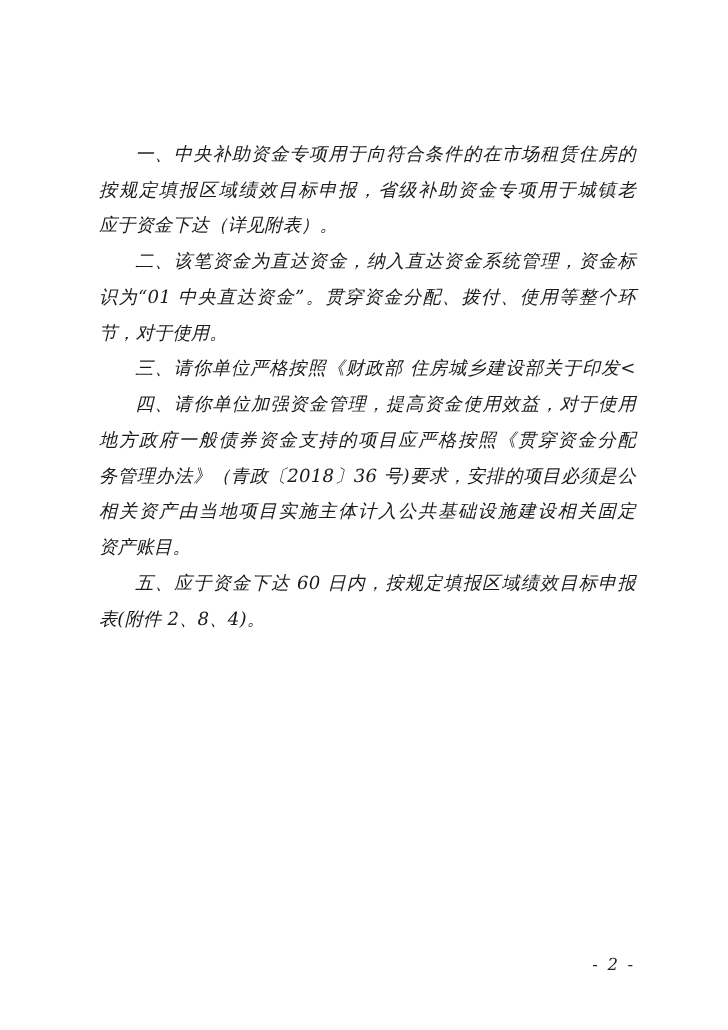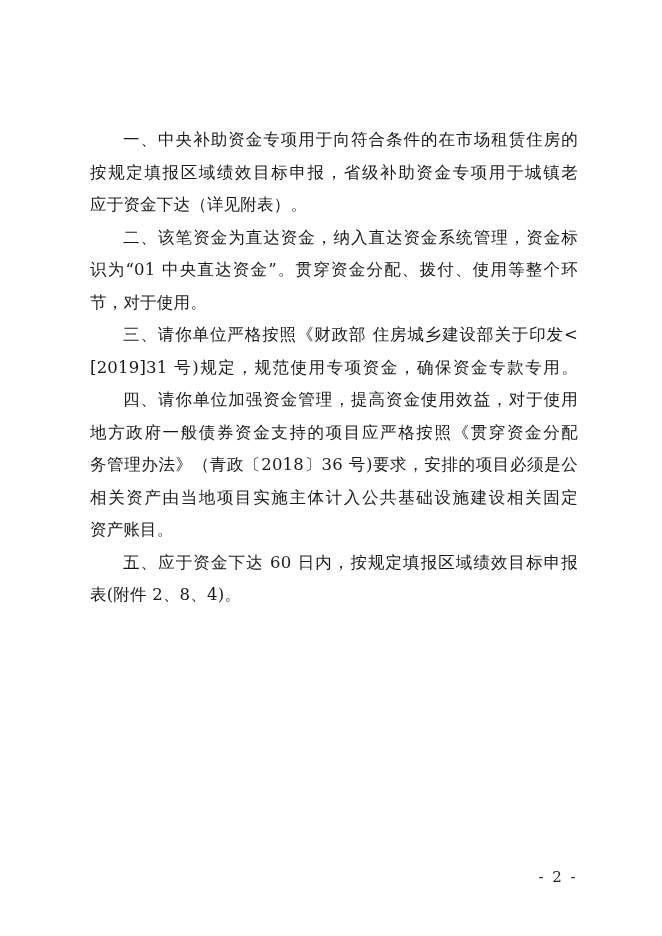--- a/index.html
+++ b/index.html
@@ -14,20 +14,21 @@
       overflow: hidden;
       font-family: "DejaVu Serif", "Liberation Serif", serif;
       color: #1a1a1a;
     }
     .page {
       position: absolute;
       left: 0; top: 0;
       width: 662px;
       height: 936px;
       background: #ffffff;
+      font-style: italic;
     }
     .body-text {
       position: absolute;
       left: 90px;
       top: 124px;
       width: 488px;
     }
     .line {
       display: block;
       height: 32.5px;
@@ -69,21 +70,20 @@
     </div>
 
     <div class="paragraph">
       <span class="line first">二、该笔资金为直达资金，纳入直达资金系统管理，资金标</span>
       <span class="line">识为“01 中央直达资金”。贯穿资金分配、拨付、使用等整个环</span>
       <span class="line last">节，对于使用。</span>
     </div>
 
     <div class="paragraph">
       <span class="line first">三、请你单位严格按照《财政部 住房城乡建设部关于印发&lt;</span>
-      <span class="line">[2019]31 号)规定，规范使用专项资金，确保资金专款专用。</span>
     </div>
 
     <div class="paragraph">
       <span class="line first">四、请你单位加强资金管理，提高资金使用效益，对于使用</span>
       <span class="line">地方政府一般债券资金支持的项目应严格按照《贯穿资金分配</span>
       <span class="line">务管理办法》（青政〔2018〕36 号)要求，安排的项目必须是公</span>
       <span class="line">相关资产由当地项目实施主体计入公共基础设施建设相关固定</span>
       <span class="line last">资产账目。</span>
     </div>
 

